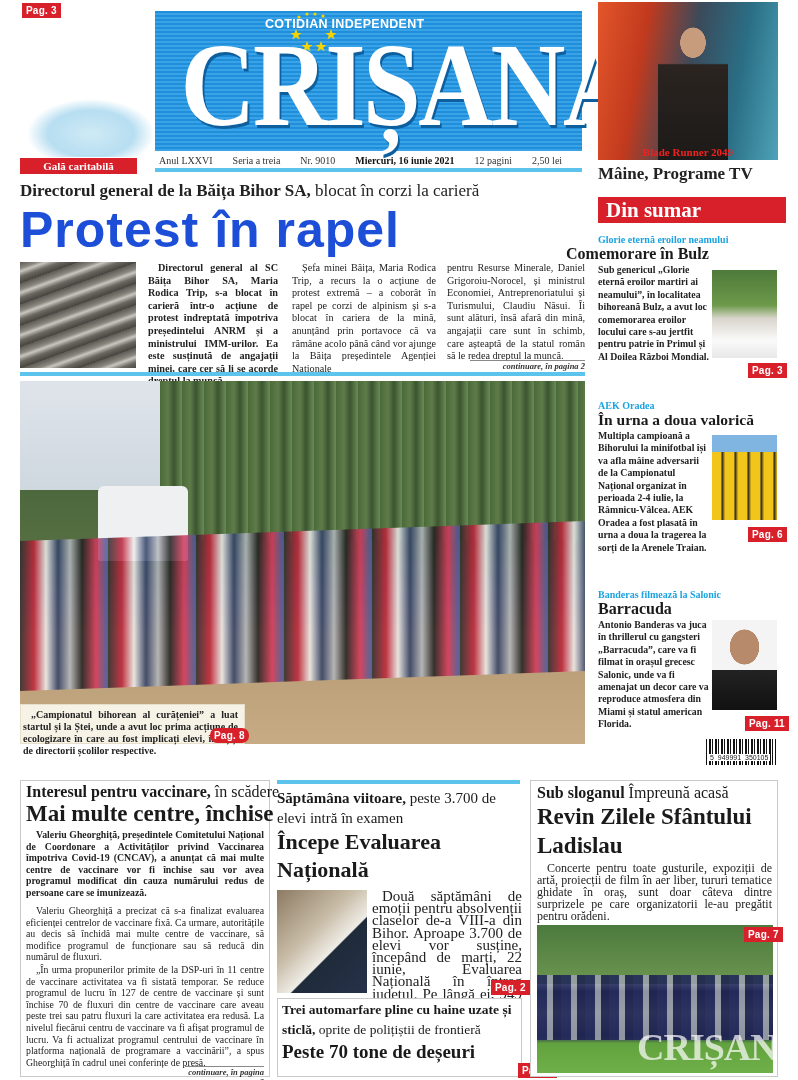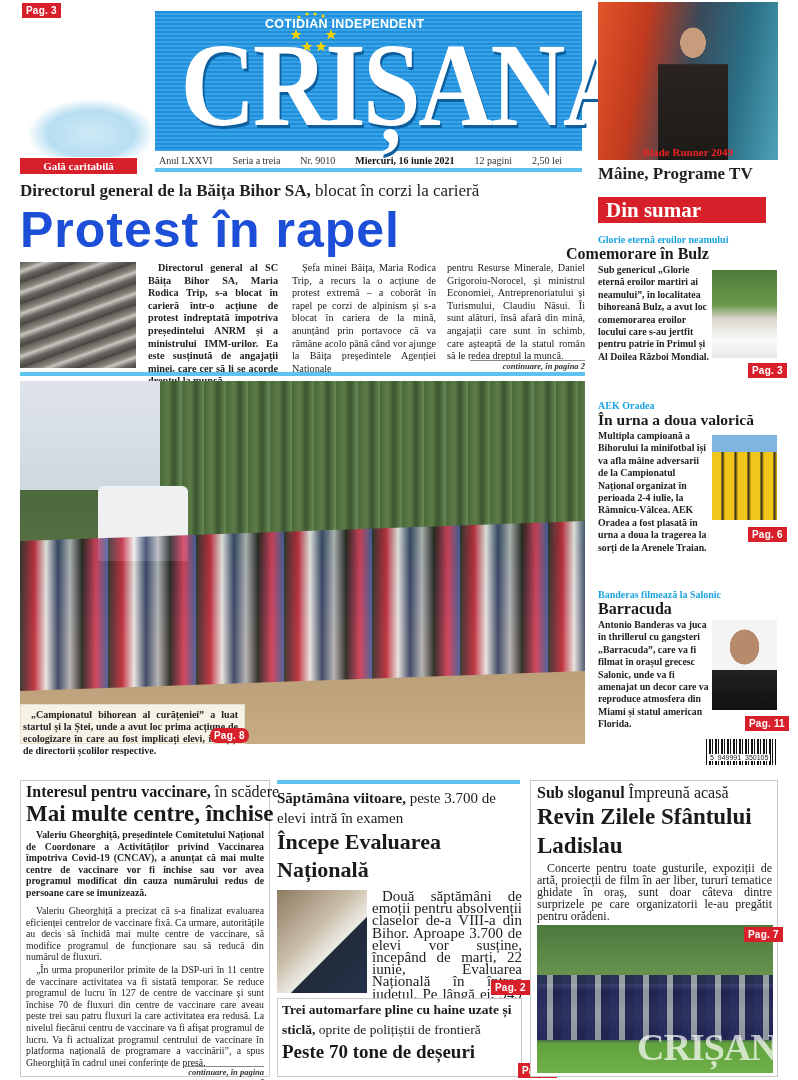--- a/index.html
+++ b/index.html
@@ -76,21 +76,21 @@
 
 <div class="photo" style="left:20px;top:381px;width:565px;height:363px;background:linear-gradient(180deg,#dfe4ea 0%,#cfd8df 30%,transparent 30%),linear-gradient(180deg,#3f5a35 0%,#556f42 45%,#8c8372 60%,#b69a74 70%,#c7ab84 100%);">
   <div class="abs" style="left:140px;top:0;width:425px;height:160px;background:repeating-linear-gradient(90deg,#4a6a3a 0px,#5e7c48 8px,#3b5530 14px,#6a8b55 22px);"></div>
   <div class="abs" style="left:78px;top:105px;width:90px;height:75px;background:#eef0f2;border-radius:6px 6px 2px 2px;"></div>
   <div class="abs" style="left:0;top:120px;width:565px;height:200px;background:repeating-linear-gradient(90deg,#2b2b2b 0px,#c2223a 14px,#f0f0f0 26px,#2e3e66 38px,#b5b9bf 50px,#1e1e1e 62px,#d8375a 76px,#3a5da0 88px);opacity:0.85;clip-path:polygon(0 20%,100% 10%,100% 85%,0 95%);"></div>
   <div class="abs" style="left:0;top:323px;width:225px;height:40px;background:#f6f2e6;border:1px solid #e6dfca;"></div>
 </div>
 <div class="abs body-text bold" style="left:23px;top:709px;width:215px;font-size:10px;line-height:12px;text-indent:8px;">„Campionatul bihorean al curățeniei” a luat startul și la Ștei, unde a avut loc prima acțiune de ecologizare în care au fost implicați elevi, însoțiți de directorii școlilor respective.</div>
 <div class="pag" style="left:210px;top:728px;border-radius:7px;">Pag. 8</div>
 
-<div class="abs" style="left:598px;top:197px;width:168px;height:26px;background:#d8202a;color:#fff;font-weight:bold;font-size:21px;line-height:26px;padding-left:8px;">Din sumar</div>
+<div class="abs" style="left:598px;top:197px;width:188px;height:26px;background:#d8202a;color:#fff;font-weight:bold;font-size:21px;line-height:26px;padding-left:8px;">Din sumar</div>
 
 <div class="abs kicker-blue" style="left:598px;top:234px;font-size:10px;">Glorie eternă eroilor neamului</div>
 <div class="abs bold" style="left:566px;top:245px;font-size:16px;">Comemorare în Bulz</div>
 <div class="abs body-text bold" style="left:598px;top:264px;width:112px;text-align:left;font-size:9.8px;line-height:12.4px;">Sub genericul „Glorie eternă eroilor martiri ai neamului”, în localitatea bihoreană Bulz, a avut loc comemorarea eroilor locului care s-au jertfit pentru patrie în Primul și Al Doilea Război Mondial.</div>
 <div class="photo" style="left:712px;top:270px;width:65px;height:88px;background:linear-gradient(180deg,#4e7a3a 0%,#6c9a4a 40%,#d9d5cc 55%,#fafafa 80%,#e8e8e8 100%);"></div>
 <div class="pag" style="left:748px;top:363px;">Pag. 3</div>
 
 <div class="abs kicker-blue" style="left:598px;top:400px;font-size:10px;">AEK Oradea</div>
 <div class="abs bold" style="left:598px;top:411px;font-size:15.5px;">În urna a doua valorică</div>
 <div class="abs body-text bold" style="left:598px;top:430px;width:112px;text-align:left;font-size:9.8px;line-height:12.4px;">Multipla campioană a Bihorului la minifotbal își va afla mâine adversarii de la Campionatul Național organizat în perioada 2-4 iulie, la Râmnicu-Vâlcea. AEK Oradea a fost plasată în urna a doua la tragerea la sorți de la Arenele Traian.</div>

